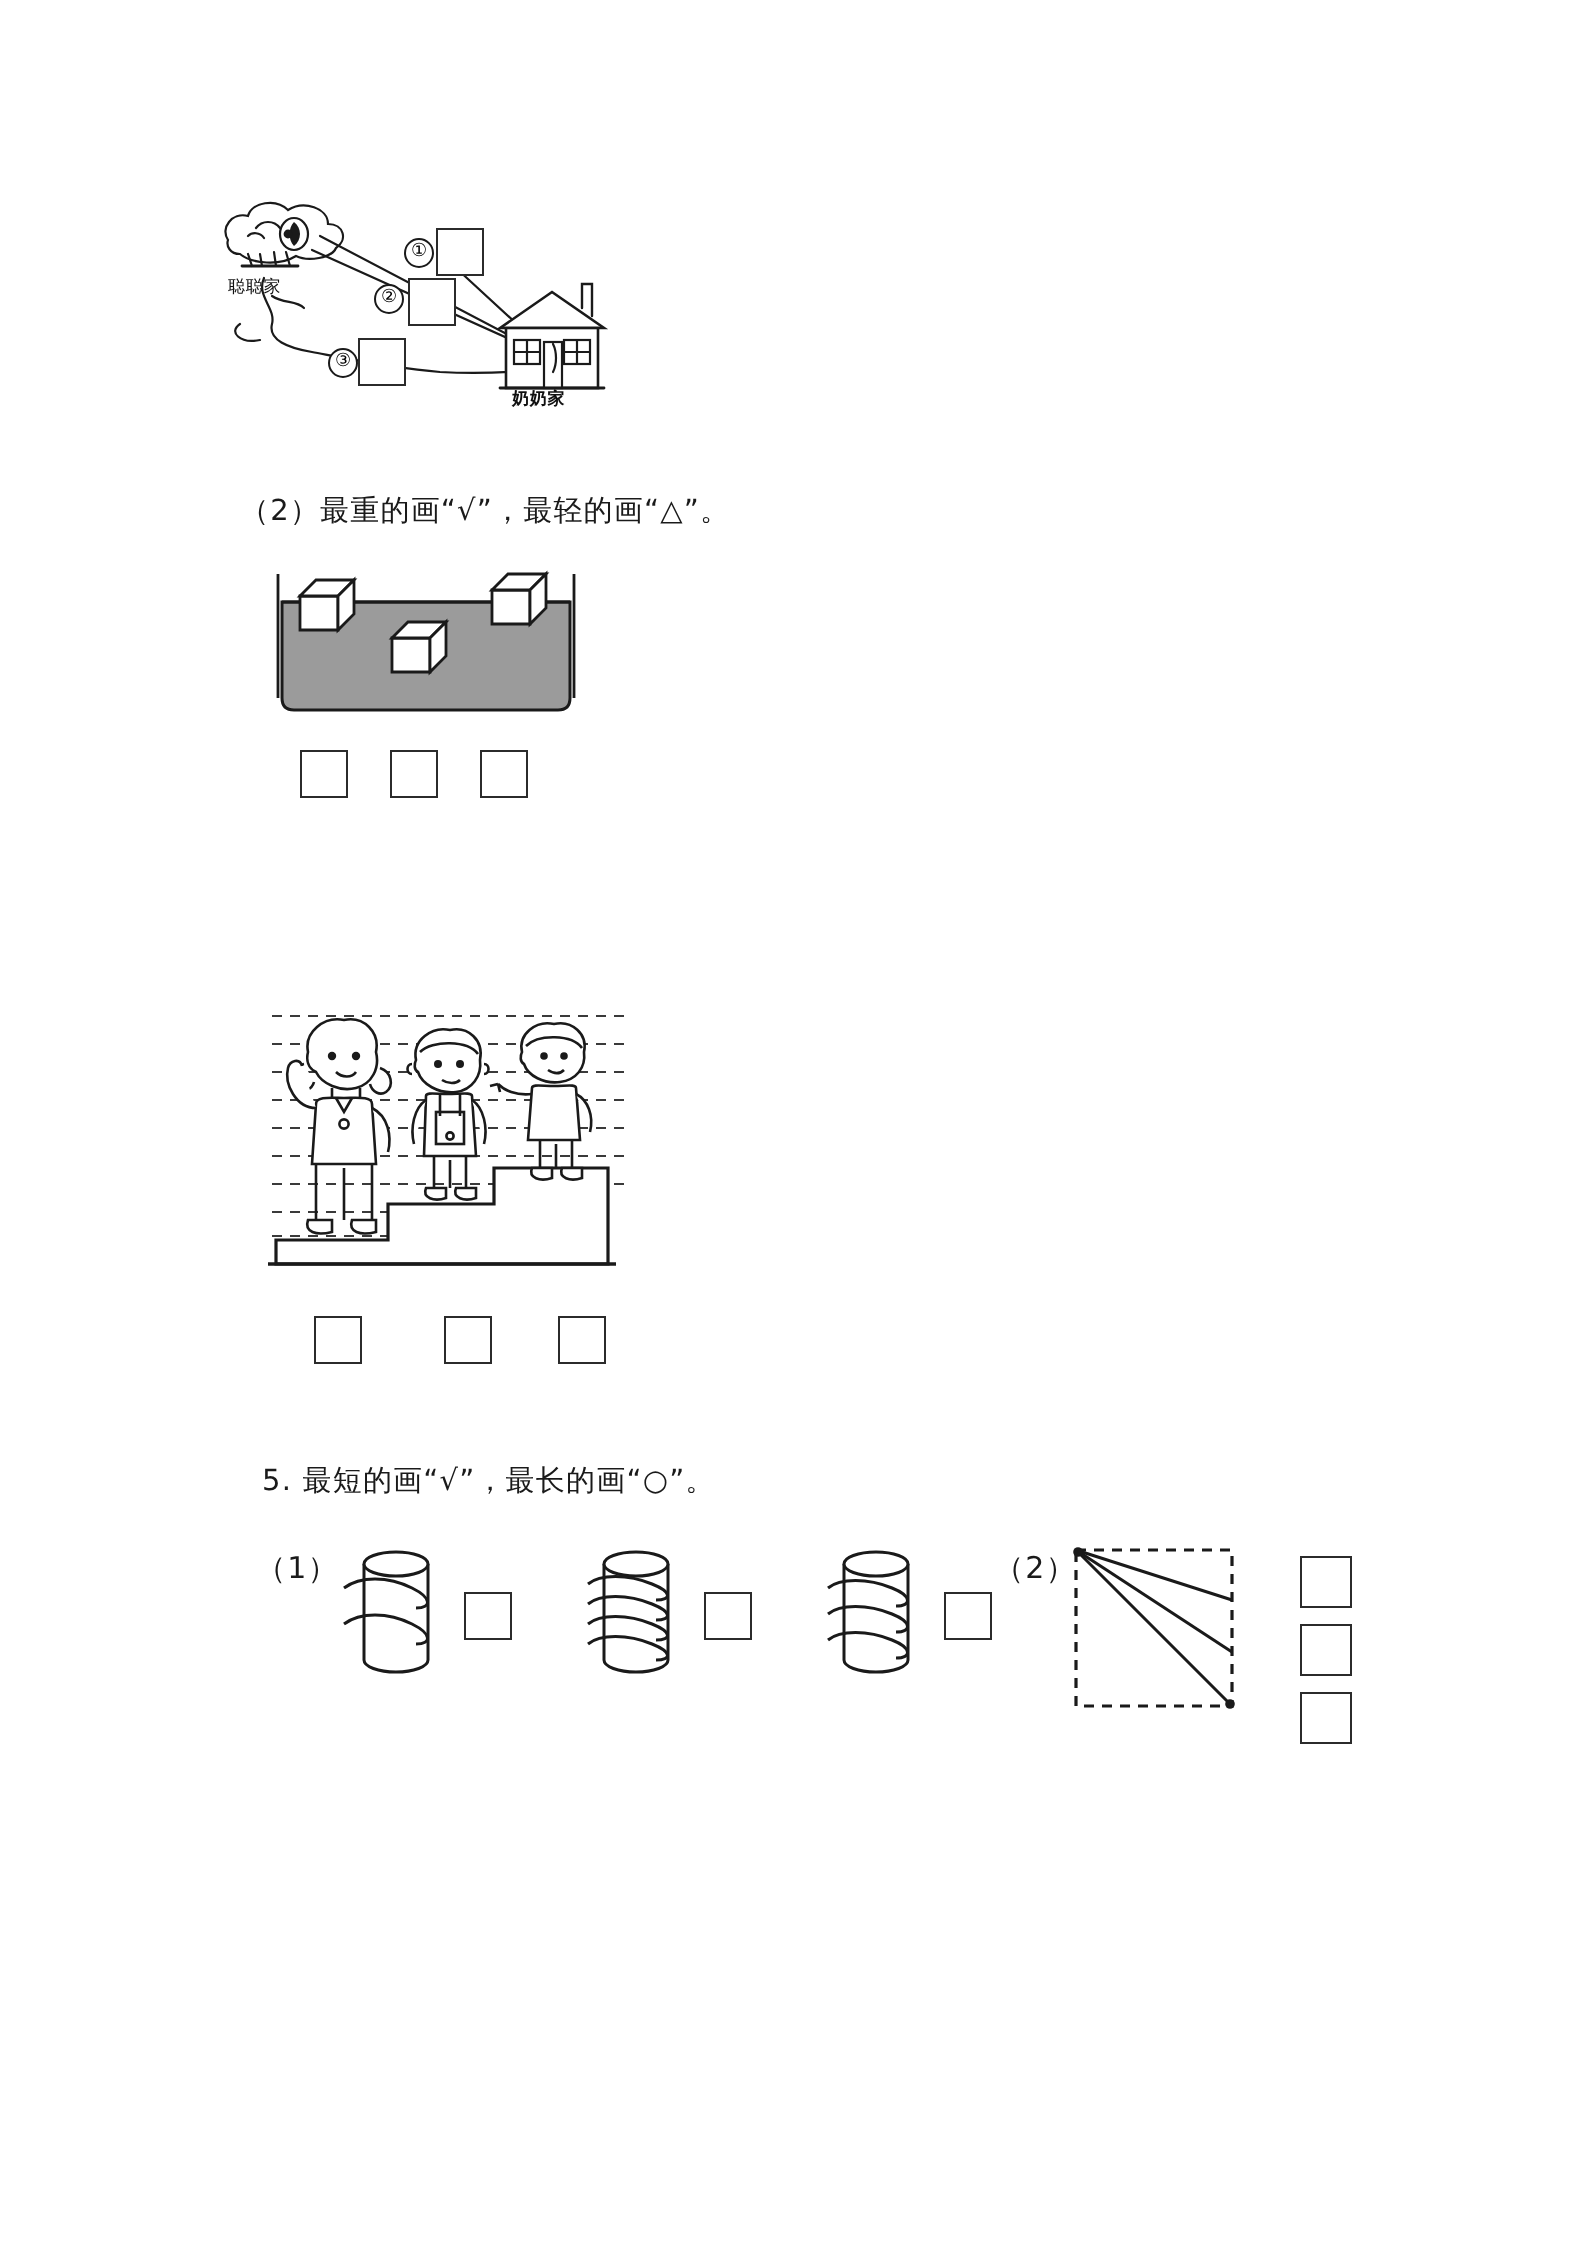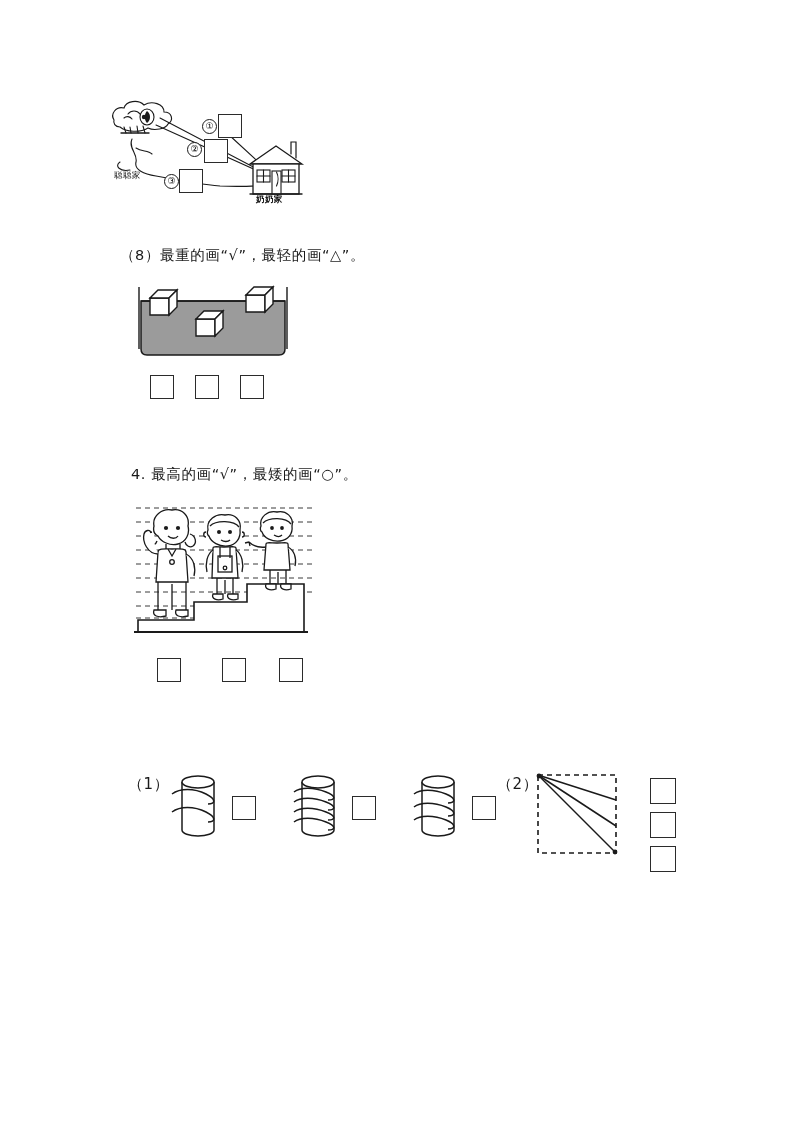--- a/index.html
+++ b/index.html
@@ -149,25 +149,25 @@
     </svg>
 
     <div class="ansbox" style="left:118px; top:22px; width:24px; height:24px;"></div>
     <div class="ansbox" style="left:104px; top:47px; width:24px; height:24px;"></div>
     <div class="ansbox" style="left:79px; top:77px; width:24px; height:24px;"></div>
 
     <div class="circnum" style="left:102px; top:27px;">①</div>
     <div class="circnum" style="left:87px; top:50px;">②</div>
     <div class="circnum" style="left:64px; top:82px;">③</div>
 
-    <div class="maplabel" style="left:14px; top:46px;margin-top:32px;">聪聪家</div>
+    <div class="maplabel" style="left:14px; top:46px;">聪聪家</div>
     <div class="maplabel" style="left:156px; top:102px;font-weight:bold;">奶奶家</div>
   </div>
 
-  <div class="qtext" style="left:120px; top:246px;">（8）最重的画“√”，最轻的画“△”。</div>
+  <div class="qtext" style="left:120px; top:246px;">（2）最重的画“√”，最轻的画“△”。</div>
 
   <div id="fig-tank">
     <svg width="160" height="90" viewBox="0 0 160 90">
 
       <path d="M8,18 L152,18 L152,66 Q152,72 146,72 L14,72 Q8,72 8,66 Z" fill="#9b9b9b" stroke="#1a1a1a" stroke-width="1.5"></path>
 
       <path d="M8,18 L152,18" stroke="#1a1a1a" stroke-width="1.5" fill="none"></path>
 
       <path d="M6,4 L6,66 M154,4 L154,66" stroke="#1a1a1a" stroke-width="1.4" fill="none"></path>
 
@@ -188,21 +188,20 @@
         <polygon points="113,12 121,4 140,4 132,12"></polygon>
         <polygon points="132,12 140,4 140,21 132,29"></polygon>
       </g>
     </svg>
   </div>
 
   <div class="ansbox" style="left:150px; top:375px; width:24px; height:24px;"></div>
   <div class="ansbox" style="left:195px; top:375px; width:24px; height:24px;"></div>
   <div class="ansbox" style="left:240px; top:375px; width:24px; height:24px;"></div>
 
-  <div class="qtext" style="left:131px; top:465px;">4. 最高的画“√”，最矮的画“○”。</div>
 
   <div id="fig-kids">
     <svg width="205" height="155" viewBox="0 0 205 155">
 
       <g stroke="#3a3a3a" stroke-width="1" stroke-dasharray="5 4" fill="none">
         <path d="M8,10 H188"></path>
         <path d="M8,24 H188"></path>
         <path d="M8,38 H188"></path>
         <path d="M8,52 H188"></path>
         <path d="M8,66 H188"></path>
@@ -296,20 +295,21 @@
         <path d="M138,86 C136,91 142,93 148,91 L148,86 Z"></path>
         <path d="M153,86 C151,91 157,93 163,91 L163,86 Z"></path>
       </g>
     </svg>
   </div>
 
   <div class="ansbox" style="left:157px; top:658px; width:24px; height:24px;"></div>
   <div class="ansbox" style="left:222px; top:658px; width:24px; height:24px;"></div>
   <div class="ansbox" style="left:279px; top:658px; width:24px; height:24px;"></div>
 
+  <div class="qtext" style="left:131px; top:731px;">5. 最短的画“√”，最长的画“○”。</div>
 
   <div class="qtext" style="left:128px; top:775px; font-size:15px;">（1）</div>
 
   <div class="cyl-group" style="left:168px; top:772px;">
     <svg width="60" height="68" viewBox="0 0 60 68">
       <g fill="#ffffff" stroke="#1a1a1a" stroke-width="1.5">
         <path d="M14,10 L14,58"></path>
         <path d="M46,10 L46,58"></path>
         <ellipse cx="30" cy="10" rx="16" ry="6"></ellipse>
         <path d="M14,58 a16,6 0 0 0 32,0" fill="none"></path>

